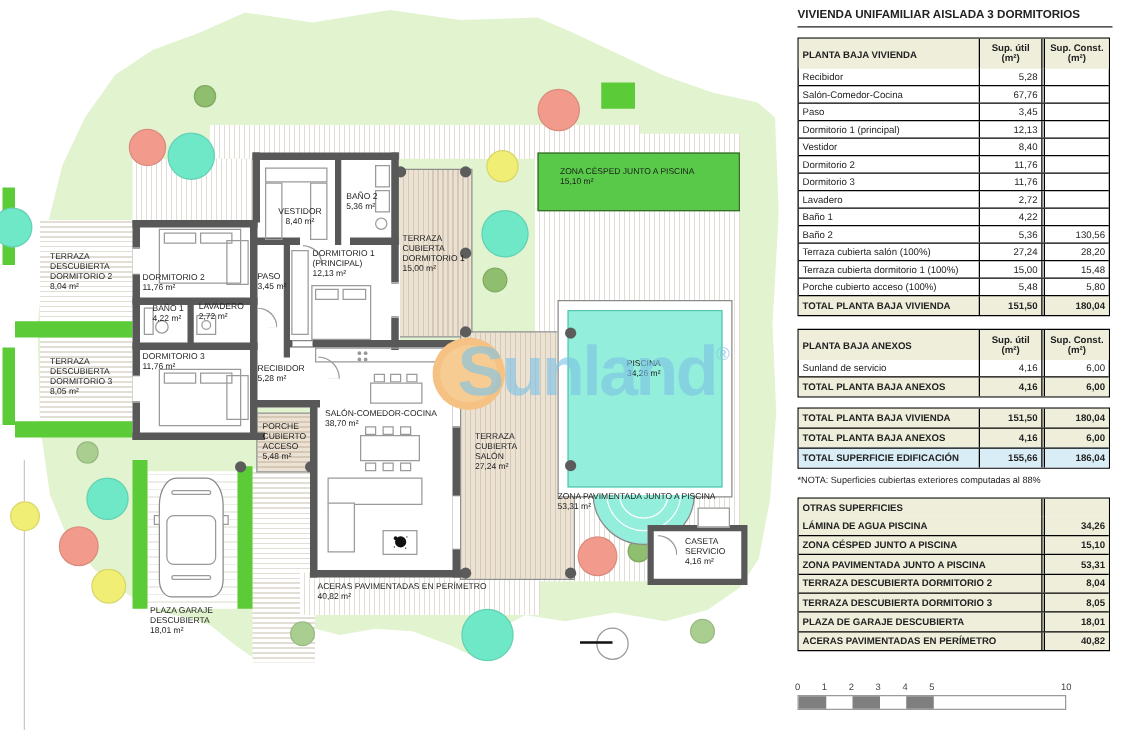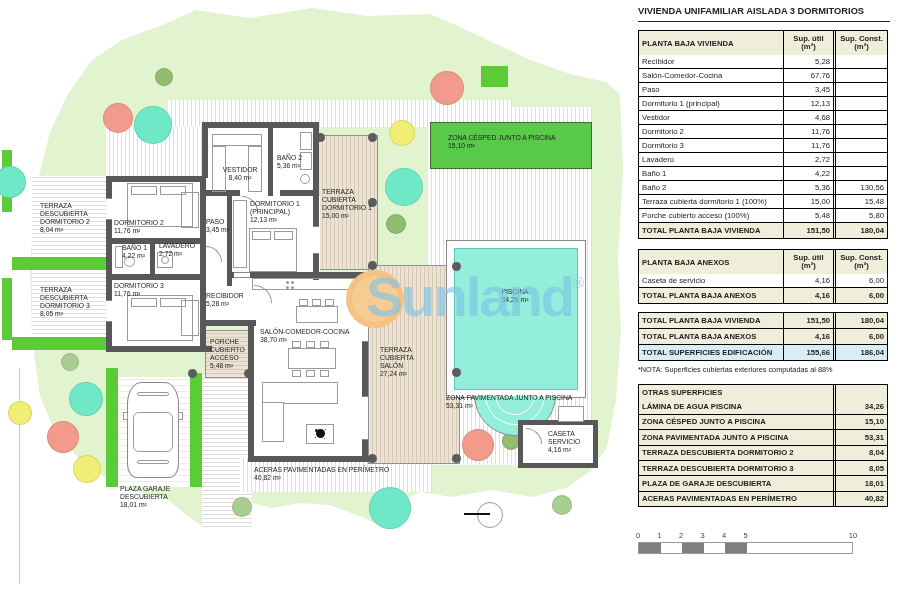--- a/index.html
+++ b/index.html
@@ -309,21 +309,21 @@
             <div class="c num">3,45</div>
             <div class="c num c2"></div>
           </div>
           <div class="trow">
             <div class="c lab">Dormitorio 1 (principal)</div>
             <div class="c num">12,13</div>
             <div class="c num c2"></div>
           </div>
           <div class="trow">
             <div class="c lab">Vestidor</div>
-            <div class="c num">4,68</div>
+            <div class="c num">8,40</div>
             <div class="c num c2"></div>
           </div>
           <div class="trow">
             <div class="c lab">Dormitorio 2</div>
             <div class="c num">11,76</div>
             <div class="c num c2"></div>
           </div>
           <div class="trow">
             <div class="c lab">Dormitorio 3</div>
             <div class="c num">11,76</div>
@@ -336,20 +336,25 @@
           </div>
           <div class="trow">
             <div class="c lab">Baño 1</div>
             <div class="c num">4,22</div>
             <div class="c num c2"></div>
           </div>
           <div class="trow">
             <div class="c lab">Baño 2</div>
             <div class="c num">5,36</div>
             <div class="c num c2">130,56</div>
+          </div>
+          <div class="trow">
+            <div class="c lab">Terraza cubierta salón (100%)</div>
+            <div class="c num">27,24</div>
+            <div class="c num c2">28,20</div>
           </div>
           <div class="trow">
             <div class="c lab">Terraza cubierta dormitorio 1 (100%)</div>
             <div class="c num">15,00</div>
             <div class="c num c2">15,48</div>
           </div>
           <div class="trow">
             <div class="c lab">Porche cubierto acceso (100%)</div>
             <div class="c num">5,48</div>
             <div class="c num c2">5,80</div>
@@ -365,21 +370,21 @@
     <div class="tbl" style="margin-top:10px;">
       <div class="trow thead">
         <div class="c lab b">PLANTA BAJA ANEXOS</div>
         <div class="c num b head2">Sup. útil
 (m²)</div>
         <div class="c num c2 b head2">Sup. Const.
 (m²)</div>
       </div>
       <div>
           <div class="trow">
-            <div class="c lab">Caseta de servicio</div>
+            <div class="c lab">Sunland de servicio</div>
             <div class="c num">4,16</div>
             <div class="c num c2">6,00</div>
           </div>
         </div>
       <div class="trow total">
         <div class="c lab b">TOTAL PLANTA BAJA ANEXOS</div>
         <div class="c num b">4,16</div>
         <div class="c num c2 b">6,00</div>
       </div>
     </div>
@@ -390,21 +395,21 @@
             <div class="c lab">TOTAL PLANTA BAJA VIVIENDA</div>
             <div class="c num">151,50</div>
             <div class="c num c2">180,04</div>
           </div>
           <div class="trow">
             <div class="c lab">TOTAL PLANTA BAJA ANEXOS</div>
             <div class="c num">4,16</div>
             <div class="c num c2">6,00</div>
           </div>
           <div class="trow hl">
-            <div class="c lab">TOTAL SUPERFICIES EDIFICACIÓN</div>
+            <div class="c lab">TOTAL SUPERFICIE EDIFICACIÓN</div>
             <div class="c num">155,66</div>
             <div class="c num c2">186,04</div>
           </div>
         </div>
     </div>
     <div class="nota">*NOTA: Superficies cubiertas exteriores computadas al 88%</div>
 
 
     <div class="tbl otras">
       <div class="trow">

